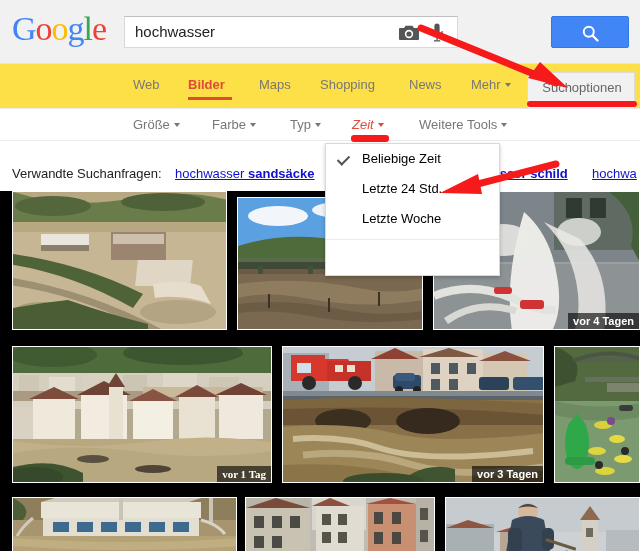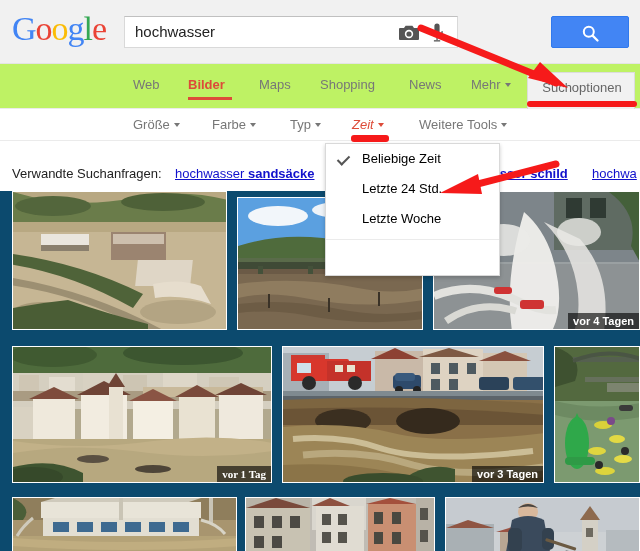--- a/index.html
+++ b/index.html
@@ -44,21 +44,21 @@
   #search-button {
     position:absolute; left:551px; top:16px; width:78px; height:32px;
     background:#4285f4; border:1px solid #3079ed; border-radius:2px;
     cursor:pointer;
   }
   #search-button svg { position:absolute; left:30px; top:8px; }
 
   
   #navbar {
     position:absolute; left:0; top:64px; width:640px; height:45px;
-    background:#bef264;
+    background:#fde047;
     border-bottom:1px solid #ebebeb;
   }
   .tab {
     position:absolute; top:13px;
     font-size:13px; color:#777;
     cursor:pointer; white-space:nowrap;
   }
   .tab.active { color:#dd4b39; font-weight:bold; }
   #tab-underline {
     position:absolute; height:3px; background:#dd4b39;
@@ -125,21 +125,21 @@
     font-size:13px; color:#222; white-space:nowrap;
   }
   .rel-link {
     position:absolute; top:25px;
     font-size:13px; color:#1111cc;
     text-decoration:underline; cursor:pointer; white-space:nowrap;
   }
   .rel-link b { color:#1111cc; }
 
   
-  #results { position:absolute; left:0; top:191px; width:640px; height:360px; background:#0c4a6e; }
+  #results { position:absolute; left:0; top:191px; width:640px; height:360px; background:#000000; }
   .thumb {
     position:absolute; overflow:hidden;
     border:1px solid #fff;
   }
   .thumb .badge {
     position:absolute; right:0; bottom:0;
     background:rgba(0,0,0,.62); color:#fff;
     font-size:11px; font-weight:bold;
     padding:2px 5px;
     white-space:nowrap;

